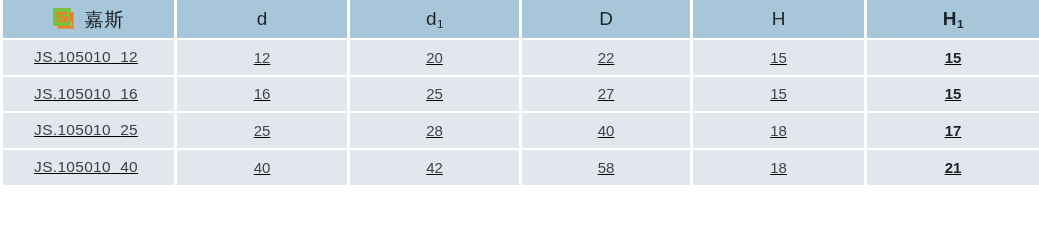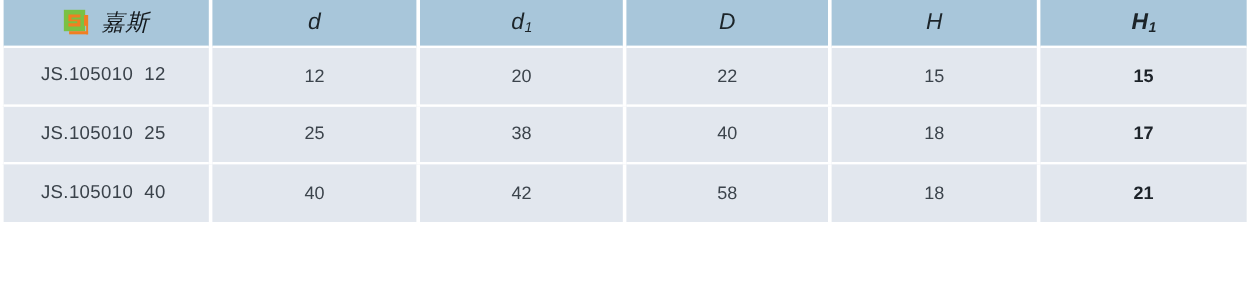--- a/index.html
+++ b/index.html
@@ -30,21 +30,20 @@
   .spec-table thead th {
     background: #a8c6da;
     color: #1c2429;
     font-weight: normal;
     font-size: 19px;
     text-align: center;
     vertical-align: middle;
     padding: 0;
     border-right: 3px solid #ffffff;
     border-bottom: 2px solid #ffffff;
-    font-style: italic;
   }
   .spec-table thead th:last-child {
     border-right: 3px solid #ffffff;
   }
   .spec-table thead th.col-part {
     border-left: 3px solid #ffffff;
   }
 
   
   .brand {
@@ -64,20 +63,21 @@
   .brand-name {
     font-size: 19px;
     color: #14191d;
     letter-spacing: 1px;
     line-height: 1;
   }
 
   
   .spec-table tbody tr {
     height: 24.5px;
+    text-decoration: underline;
   }
   .spec-table tbody td {
     background: #e2e7ee;
     color: #3c444c;
     font-size: 15px;
     text-align: center;
     vertical-align: middle;
     padding: 0;
     border-right: 3px solid #ffffff;
     border-bottom: 2px solid #ffffff;
@@ -152,23 +152,31 @@
   <tbody>
     <tr>
       <td class="col-part"><span class="part-code">JS.105010</span>&nbsp;&nbsp;<span>12</span></td>
       <td>12</td>
       <td>20</td>
       <td>22</td>
       <td>15</td>
       <td class="col-h1">15</td>
     </tr>
     <tr>
+      <td class="col-part"><span class="part-code">JS.105010</span>&nbsp;&nbsp;<span>16</span></td>
+      <td>16</td>
+      <td>25</td>
+      <td>27</td>
+      <td>15</td>
+      <td class="col-h1">15</td>
+    </tr>
+    <tr>
       <td class="col-part"><span class="part-code">JS.105010</span>&nbsp;&nbsp;<span>25</span></td>
       <td>25</td>
-      <td>38</td>
+      <td>28</td>
       <td>40</td>
       <td>18</td>
       <td class="col-h1">17</td>
     </tr>
     <tr>
       <td class="col-part"><span class="part-code">JS.105010</span>&nbsp;&nbsp;<span>40</span></td>
       <td>40</td>
       <td>42</td>
       <td>58</td>
       <td>18</td>

